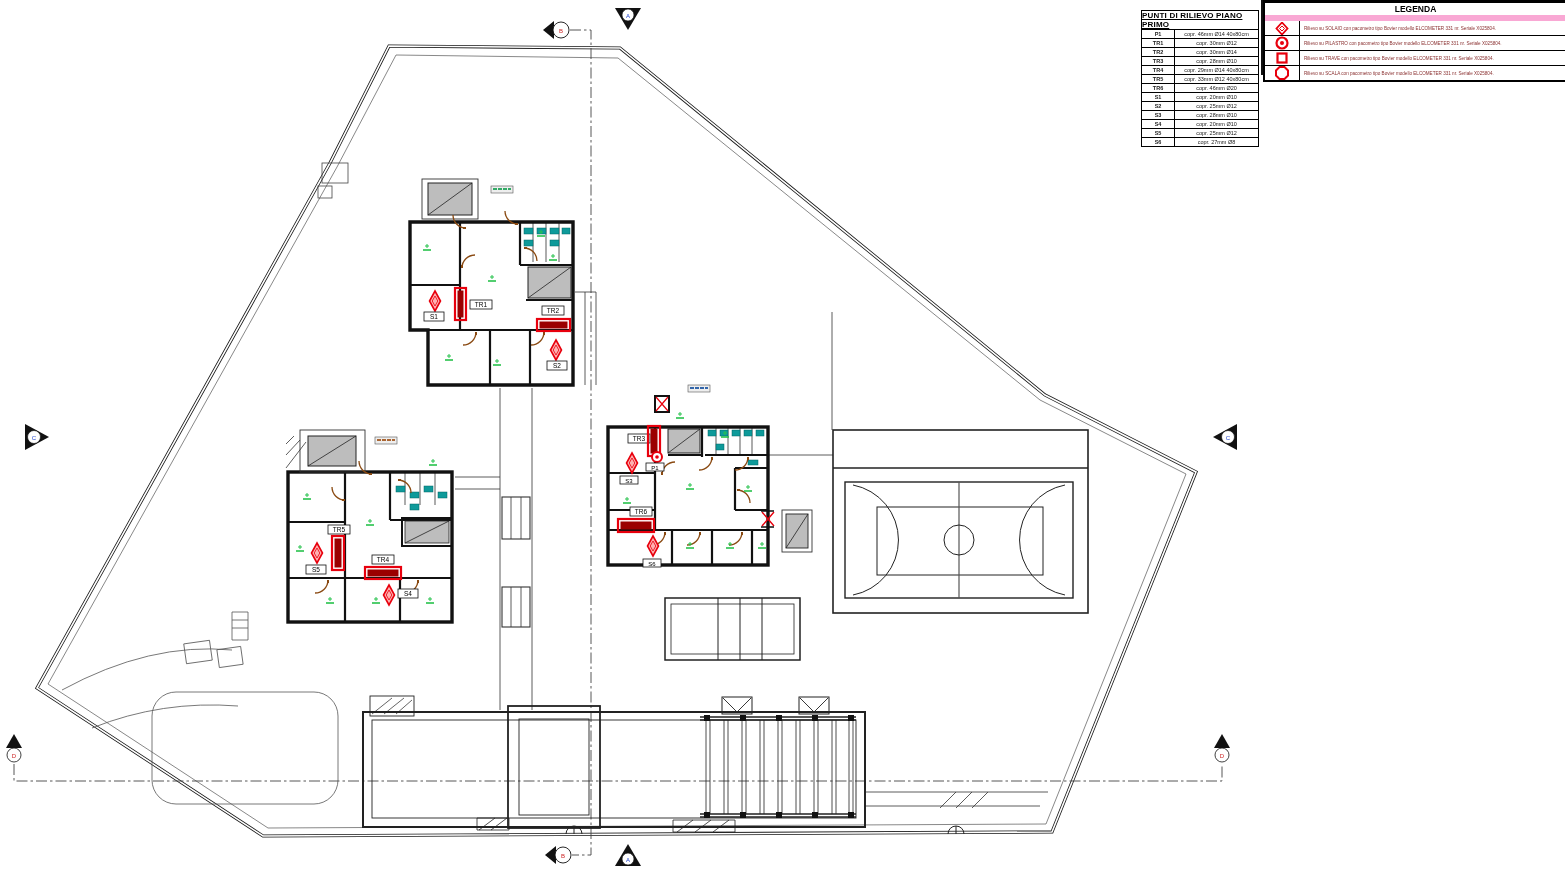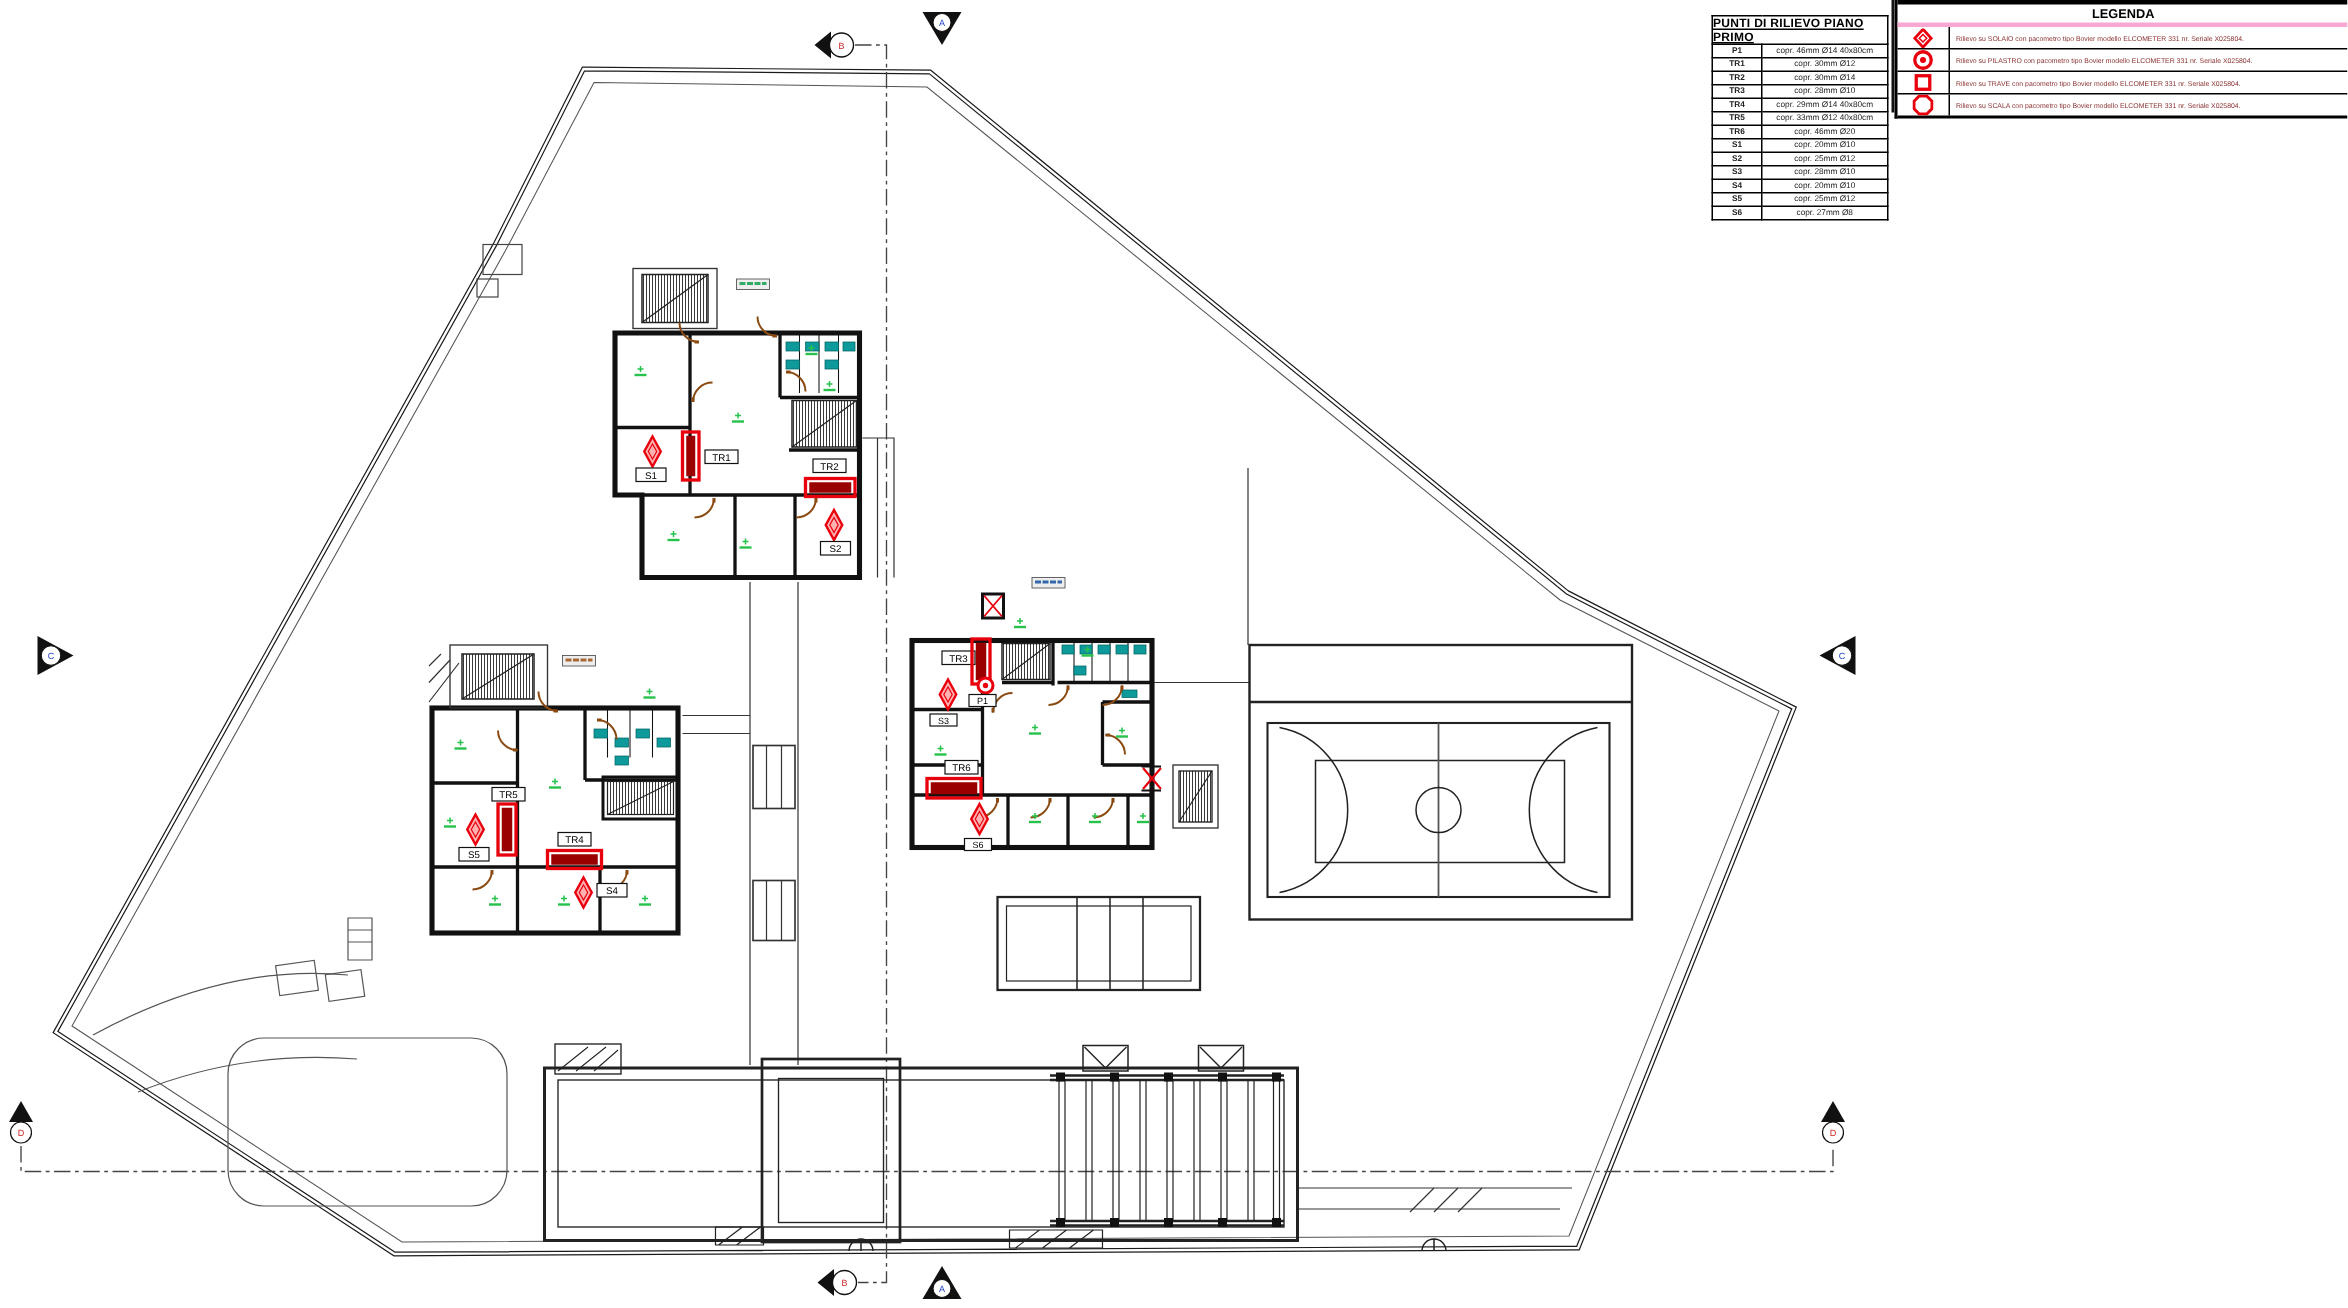--- a/index.html
+++ b/index.html
@@ -12,21 +12,21 @@
                 background:#fff;}
   #survey-table th{border:1.5px solid #000;font-size:8px;font-weight:bold;height:13px;
                    text-align:left;padding:0;letter-spacing:.2px;text-decoration:underline;}
   #survey-table td{border:1px solid #000;font-size:5.5px;height:8px;text-align:center;
                    padding:0 1px;color:#222;white-space:nowrap;}
   #survey-table td.pt{width:30px;font-weight:bold;}
 
   
   #legend{position:absolute;left:1263px;top:0;width:301px;background:#fff;
           border-left:2px solid #000;border-bottom:1px solid #000;border-right:1px solid #000;}
-  #legend .title{border-top:3px solid #000;border-bottom:3px solid #f9a8d4;text-align:center;
+  #legend .title{border-top:3px solid #000;border-bottom:6px solid #f9a8d4;text-align:center;
                  font-size:8.5px;font-weight:bold;height:12px;line-height:12px;}
   #legend .lrow{display:flex;align-items:center;height:14px;border-bottom:1px solid #000;}
   #legend .lsym{width:34px;display:flex;justify-content:center;align-items:center;
                 border-right:1px solid #000;align-self:stretch;}
   #legend .ltxt{flex:1;font-size:4.6px;color:#8a3030;padding-left:4px;white-space:nowrap;
                 overflow:hidden;}
 </style>
 </head>
 <body>
 

